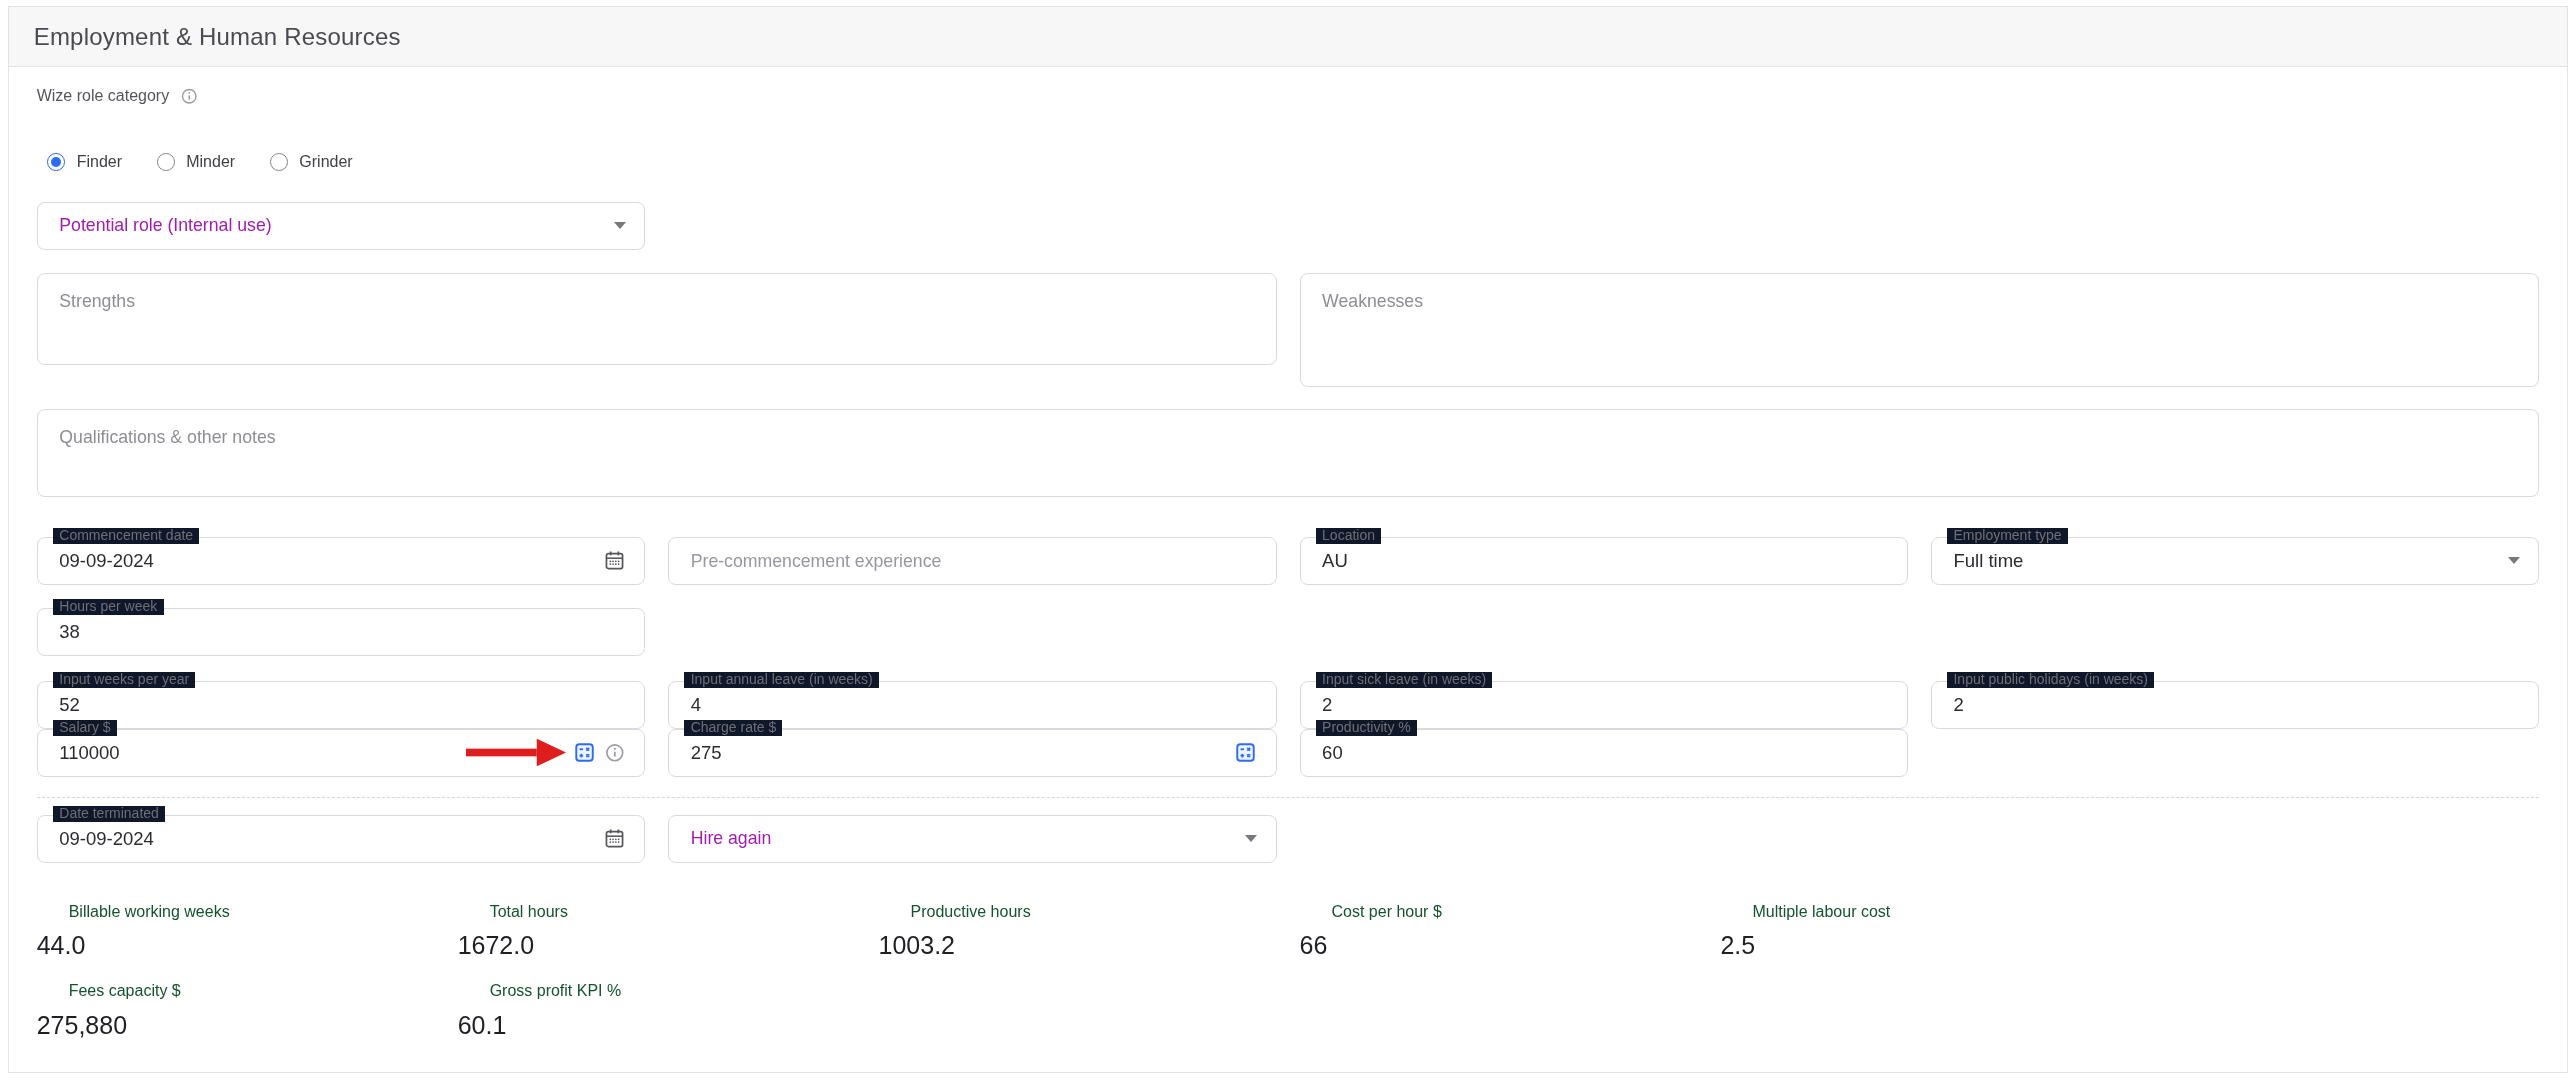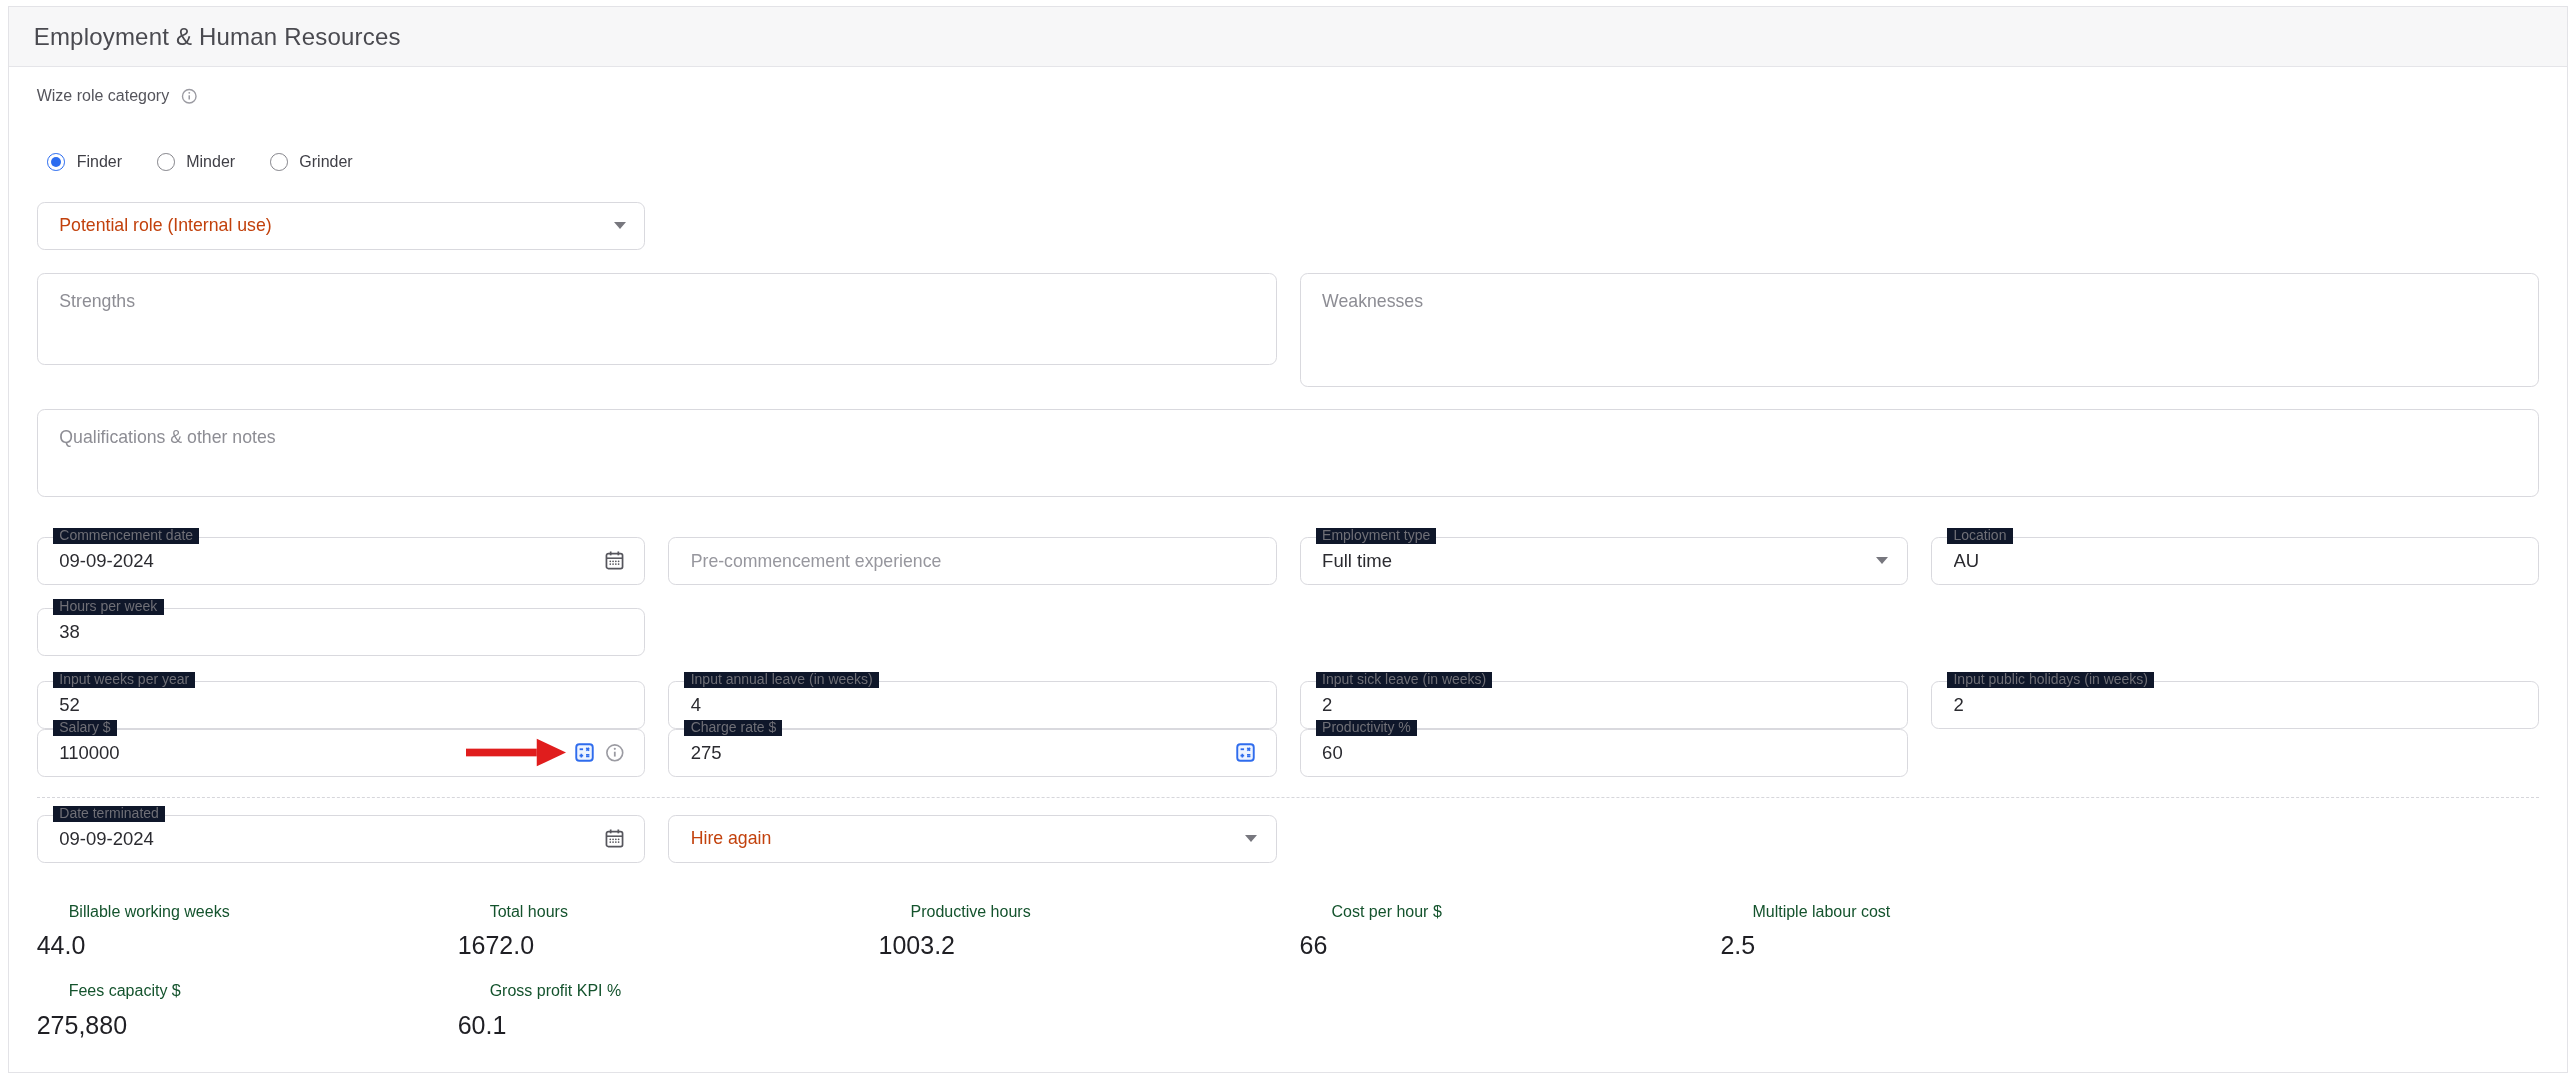--- a/index.html
+++ b/index.html
@@ -29,21 +29,21 @@
 
   .field { position: relative; height: 48px; border: 1.5px solid #d9d9de; border-radius: 7.7px;
     display: flex; align-items: center; padding: 0 18.5px 0 21.6px; background: #fff; }
   .float-label { position: absolute; top: -9.2px; left: 15.4px; background: #0f172a;
     padding: 0 6.2px; font-size: 14px; color: #6f6f76; white-space: nowrap; line-height: 15.4px; }
   .field-input { border: none; outline: none; flex: 1 1 auto; min-width: 0;
     font-family: "Liberation Sans", sans-serif; font-size: 18.5px; color: #2b2b30; background: transparent; }
   .field-input::placeholder { color: #97979e; font-size: 17.7px; }
   .select-value { flex: 1 1 auto; font-size: 17.7px; color: #55555c; }
   .select-value.has-value { font-size: 18.5px; color: #2b2b30; }
-  .select-value.is-placeholder { color: #c2410c; }
+  .select-value.is-placeholder { color: #a21caf; }
   .caret { width: 0; height: 0; border-left: 6.2px solid transparent;
     border-right: 6.2px solid transparent; border-top: 7.7px solid #77777e; flex: none; }
 
   .textarea { width: 100%; border: 1.5px solid #d9d9de; border-radius: 7.7px; resize: none;
     padding: 17px 21.6px; font-family: "Liberation Sans", sans-serif; font-size: 17.7px;
     color: #2b2b30; outline: none; display: block; }
   .textarea::placeholder { color: #8d8d94; }
 
   .mt-dropdown { margin-top: 31px; }
   .mt-textareas { margin-top: 23px; }
@@ -138,27 +138,27 @@
                 <circle cx="13.4" cy="15.7" r="0.9"></circle>
                 <circle cx="16.3" cy="15.7" r="0.9"></circle>
             </g>
           </svg>
         </span>
       </div>
       <div class="field">
         <input class="field-input" placeholder="Pre-commencement experience" style="">
       </div>
       <div class="field">
+        <span class="float-label">Location</span>
+        <input class="field-input" value="AU" style="">
+      </div>
+      <div class="field">
         <span class="float-label">Employment type</span>
         <span class="select-value has-value">Full time</span>
         <span class="caret"></span>
-      </div>
-      <div class="field">
-        <span class="float-label">Location</span>
-        <input class="field-input" value="AU" style="">
       </div>
     </div>
 
     <div class="grid4 mt-hours">
       <div class="field">
         <span class="float-label">Hours per week</span>
         <input class="field-input" value="38" style="">
       </div>
     </div>
 

